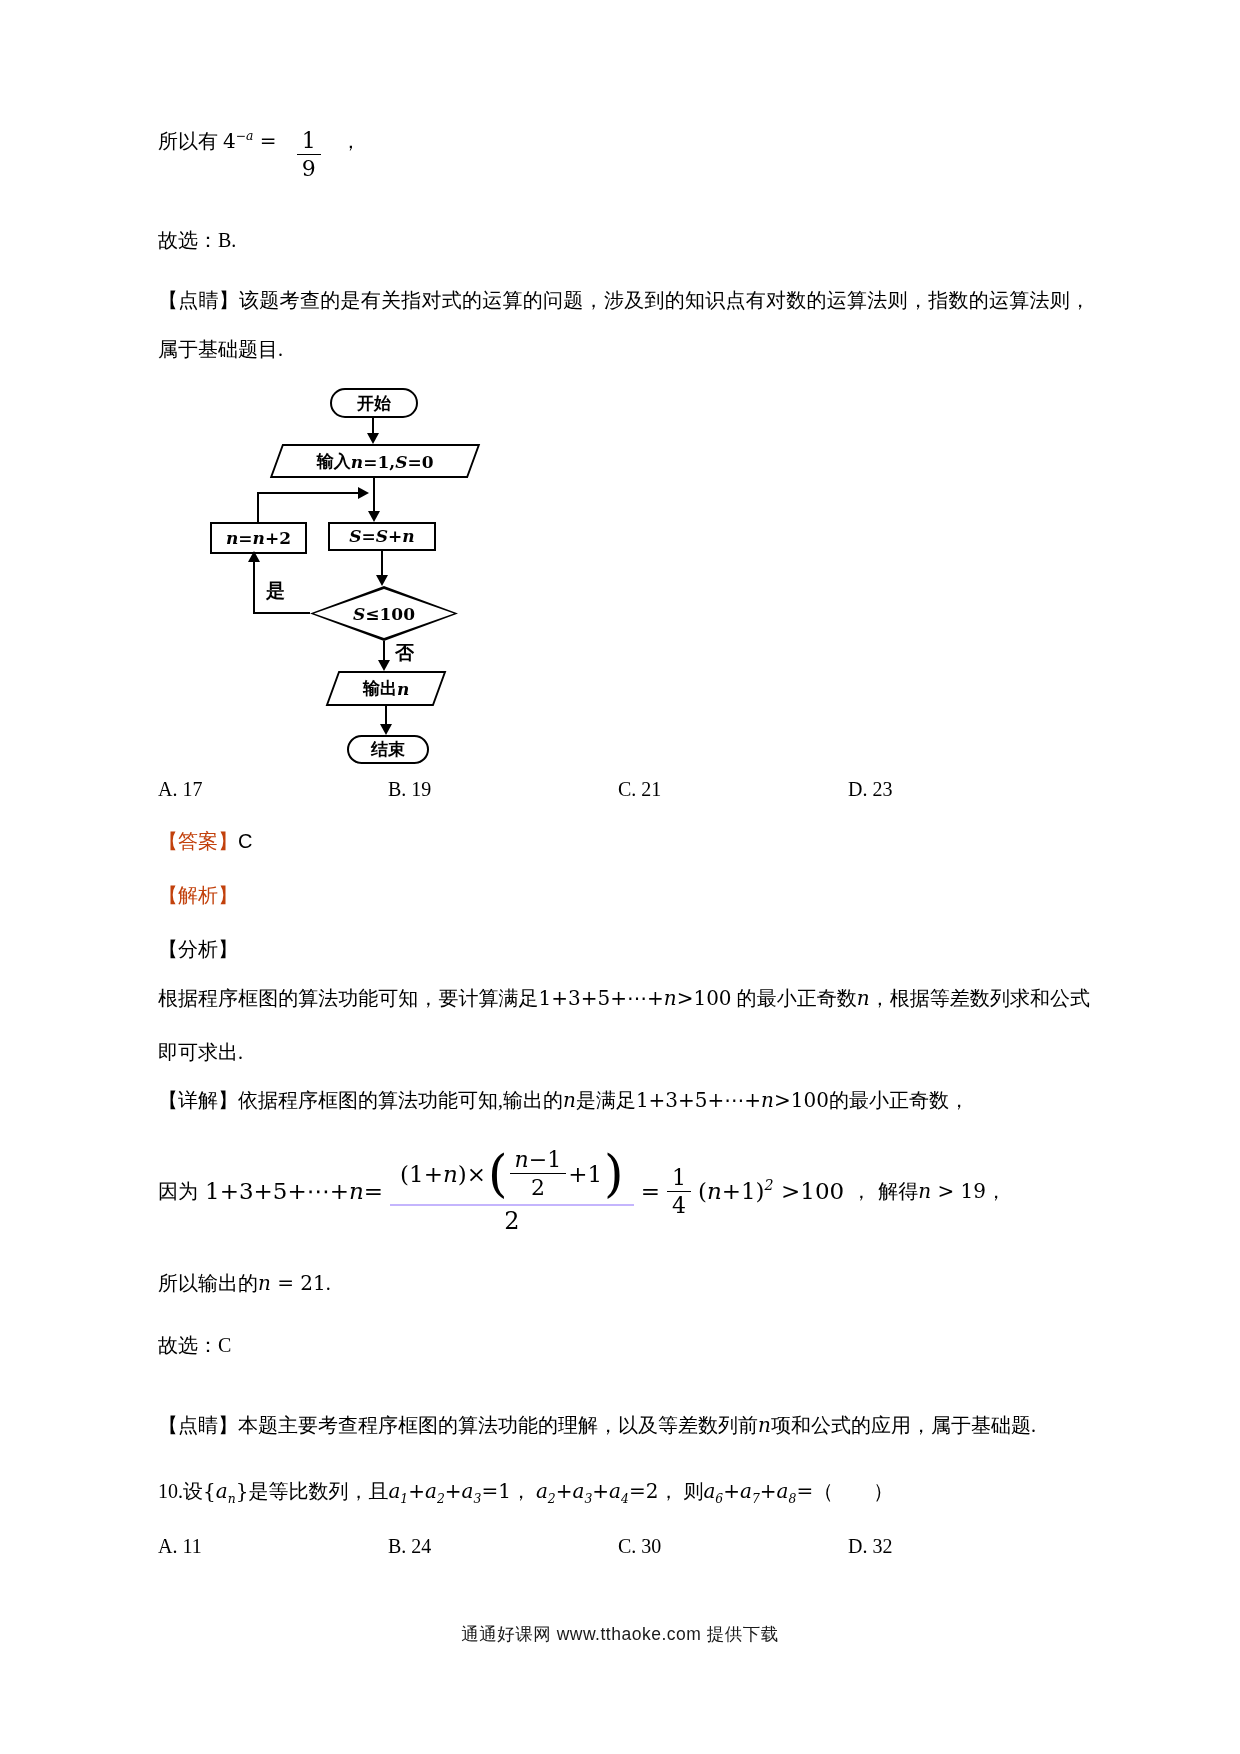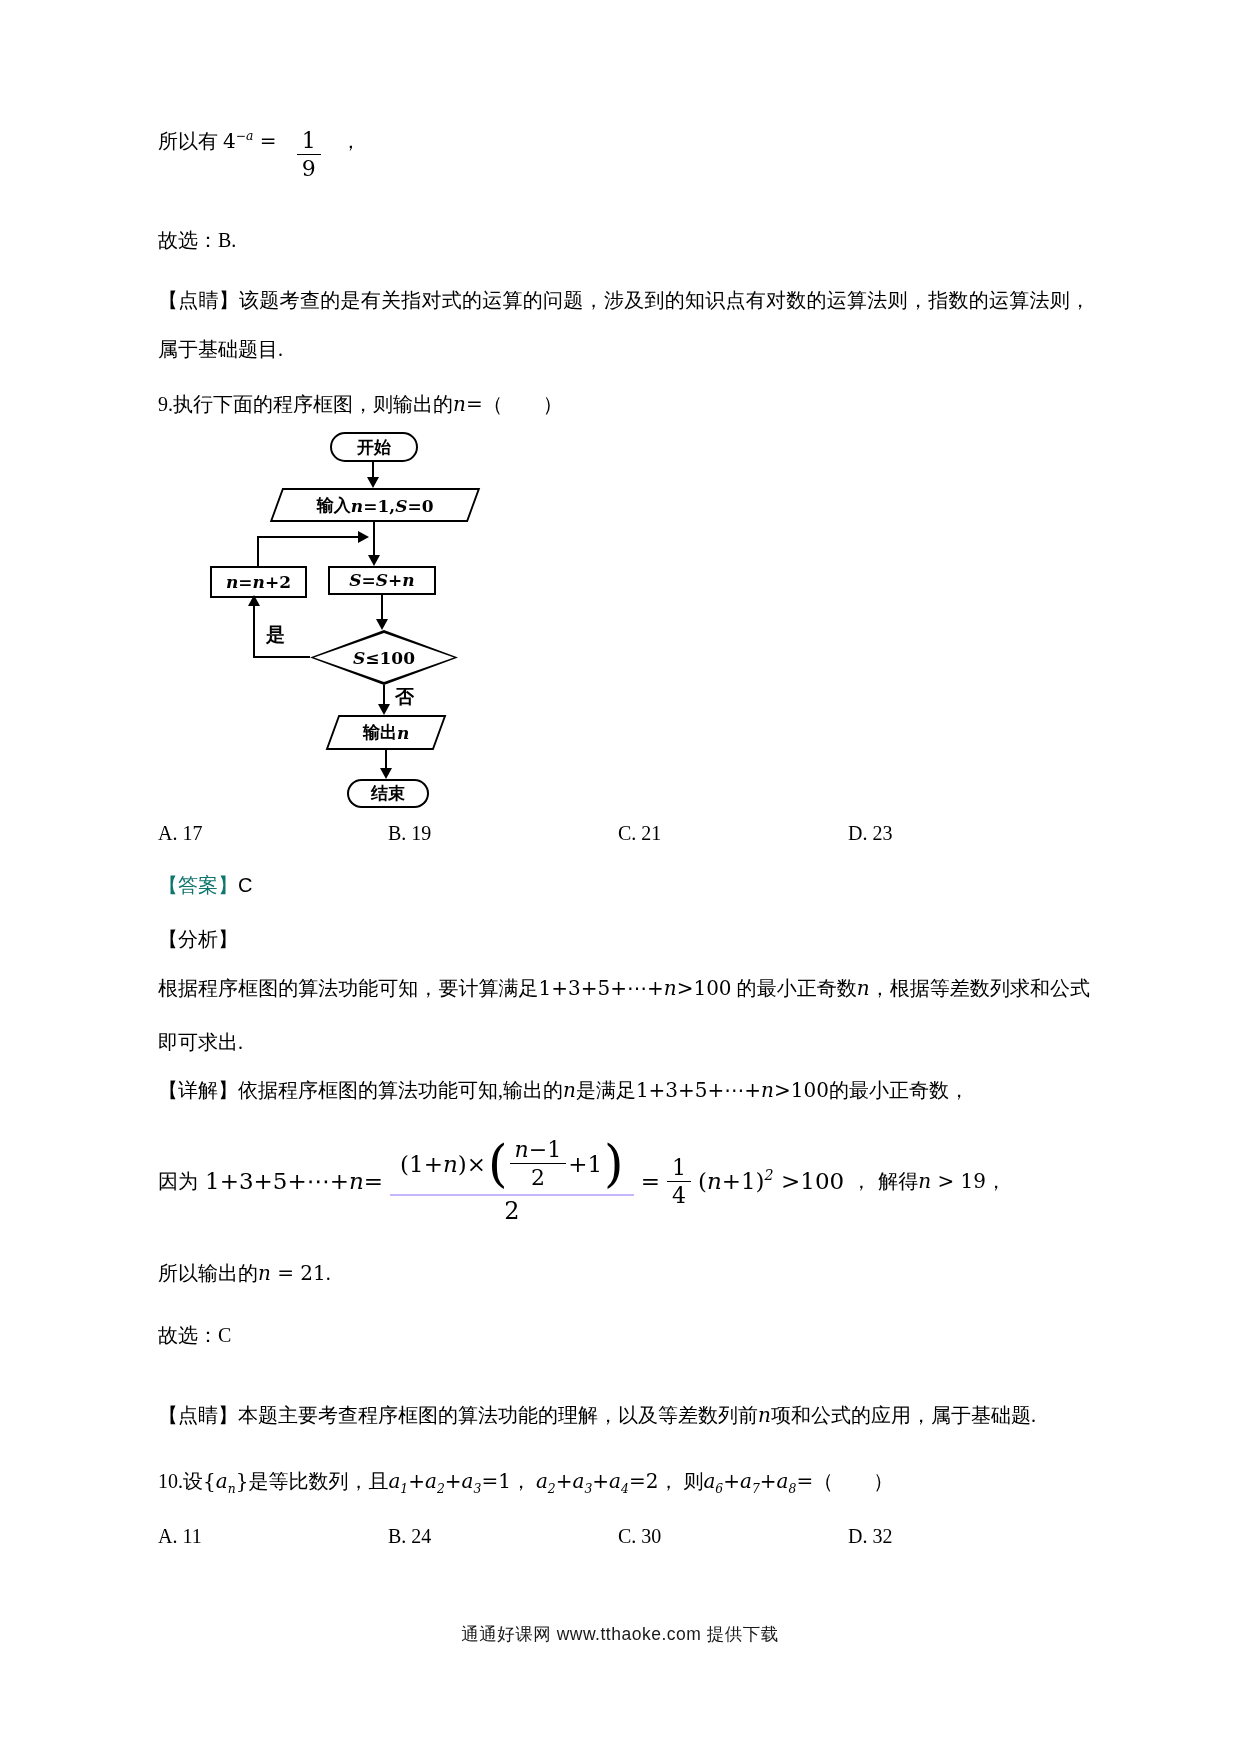--- a/index.html
+++ b/index.html
@@ -4,21 +4,21 @@
 <style>
   * { margin:0; padding:0; box-sizing:border-box; }
   html,body { background:#888; }
   .page {
     position:relative; width:1240px; height:1754px; margin:0 auto;
     background:#ffffff; color:#000;
     font-family:"Liberation Serif","DejaVu Serif",serif;
     font-size:20px; overflow:hidden;
   }
   .content { position:absolute; left:158px; top:128px; width:932px; }
-  .blue { color:#0f766e; }
+  .blue { color:#c2410c; }
   .mm { font-family:"DejaVu Serif",serif; }
   .mi { font-family:"DejaVu Serif",serif; font-style:italic; }
   sub.mi, sup.mi { font-size:0.62em; }
   
   .frac { display:inline-block; vertical-align:middle; text-align:center; font-family:"DejaVu Serif",serif; }
   .frac .num { display:block; border-bottom:1.5px solid #000; padding:0 5px 1px; }
   .frac .den { display:block; padding-top:1px; }
   .inline-math-row { display:flex; align-items:flex-start; gap:20px; }
   
   .para { text-align:justify; line-height:2.45; }
@@ -65,21 +65,20 @@
         <span class="num">1</span>
         <span class="den">9</span>
       </span>
       <span>，</span>
     </div>
 
     <div class="single-line" style="margin-top:24px;">故选：B.</div>
 
     <div class="para" style="margin-top:22px;"><span>【点睛】</span><span>该题考查的是有关指对式的运算的问题，涉及到的知识点有对数的运算法则，指数的运算法则，属于基础题目.</span></div>
 
-    <div class="single-line" style="margin-top:16px;"><span>9.执行下面的程序框图，则输出的</span><span class="mi">n</span><span class="mm">=</span><span>（　　）</span></div>
 
     <div class="flowchart">
 
       <div class="fc-shape fc-stadium" style="left:140px; top:0; width:88px; height:30px;">
         <span>开始</span>
       </div>
       <div class="fc-line" style="left:182px; top:30px; width:2px; height:17px;"></div>
       <div class="fc-ad" style="left:177px; top:45px;"></div>
 
       <div class="fc-shape fc-para" style="left:86px; top:56px; width:198px; height:34px;">
@@ -143,20 +142,21 @@
     <div class="options-row" style="margin-top:4px;">
       <span class="opt"><span>A.</span> <span>17</span></span>
       <span class="opt"><span>B.</span> <span>19</span></span>
       <span class="opt"><span>C.</span> <span>21</span></span>
       <span class="opt"><span>D.</span> <span>23</span></span>
     </div>
 
     <div class="single-line" style="margin-top:26px;">
       <span class="blue">【答案】</span><span style="font-family:'Liberation Sans',sans-serif;">C</span>
     </div>
+    <div class="single-line blue" style="margin-top:26px;">【解析】</div>
     <div class="single-line" style="margin-top:26px;">【分析】</div>
 
     <div class="para" style="margin-top:8px; line-height:2.7;"><span>根据程序框图的算法功能可知，要计算满足</span><span class="mm">1+3+5+⋯+</span><span class="mi">n</span><span class="mm">&gt;100</span><span> 的最小正奇数</span><span class="mi">n</span><span>，根据等差数列求和公式即可求出.</span></div>
 
     <div class="para" style="margin-top:4px; line-height:1.7;"><span>【详解】依据程序框图的算法功能可知,输出的</span><span class="mi">n</span><span>是满足</span><span class="mm">1+3+5+⋯+</span><span class="mi">n</span><span class="mm">&gt;100</span><span>的最小正奇数，</span></div>
 
     <div class="formula-row" style="margin-top:8px;">
       <span style="font-size:20px;">因为</span>
       <span><span class="mm">1+3+5+⋯+</span><span class="mi">n</span><span class="mm">=</span></span>
       <span class="frac bigfrac">

